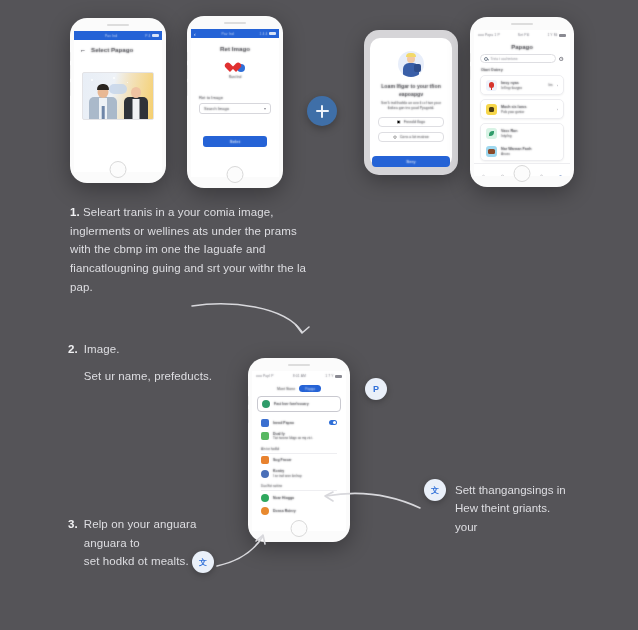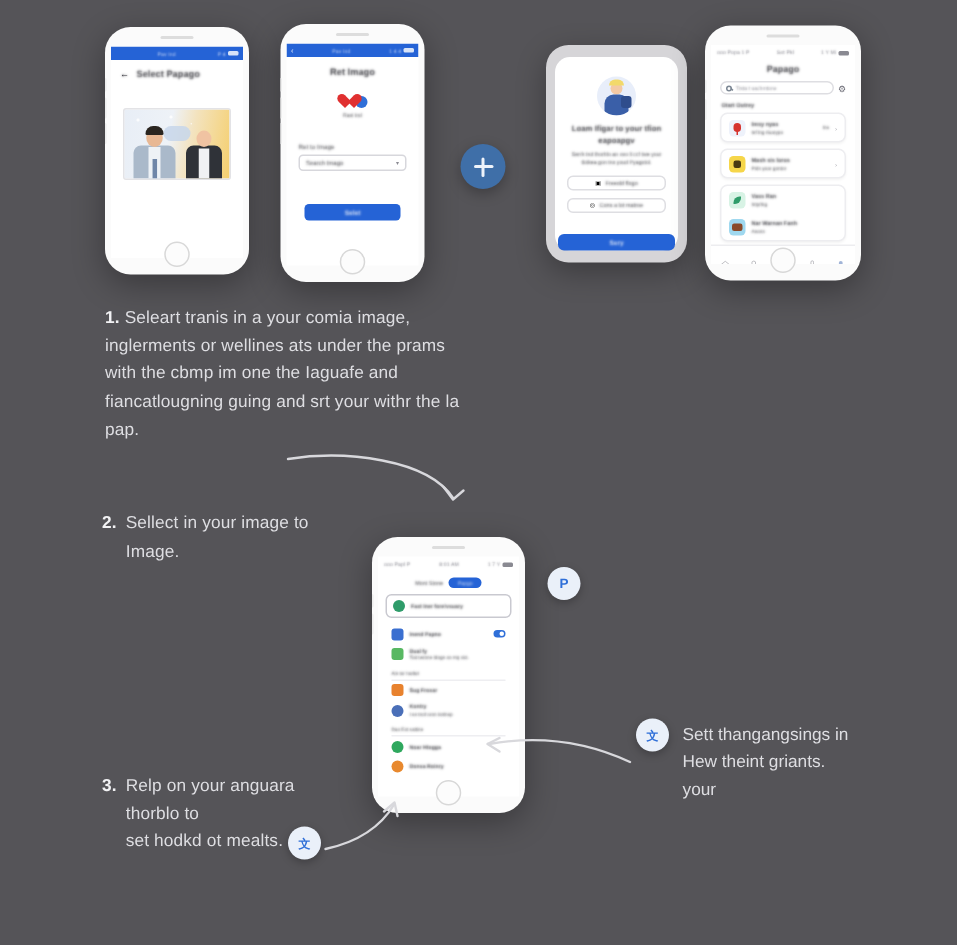--- a/index.html
+++ b/index.html
@@ -528,32 +528,32 @@
   <div class="caption" id="cap1">
     <b>1.</b>
     <span>Seleart tranis in a your comia image, inglerments or wellines ats under the prams with the cbmp im one the Iaguafe and fiancatlougning guing and srt your withr the la pap.</span>
   </div>
 
 
   <div class="caption" id="cap2">
     <div class="cap-hang">
       <span class="num">2.</span>
       <span>
-        <span style="display:block">Sellect in your image to</span>
         <span style="display:block">Image.</span>
+        <span style="display:block;margin-top:8px;">Set ur name, prefeducts.</span>
       </span>
     </div>
   </div>
 
   <div class="caption" id="cap3">
     <div class="cap-hang">
       <span class="num">3.</span>
       <span>
         <span style="display:block">Relp on your anguara</span>
-        <span style="display:block">thorblo to</span>
+        <span style="display:block">anguara to</span>
         <span style="display:block">set hodkd ot mealts.</span>
       </span>
     </div>
   </div>
 
   <div class="sidelabel" id="side-right-1">
     <span class="badge blue">
       <span>P</span>
     </span>
   </div>

